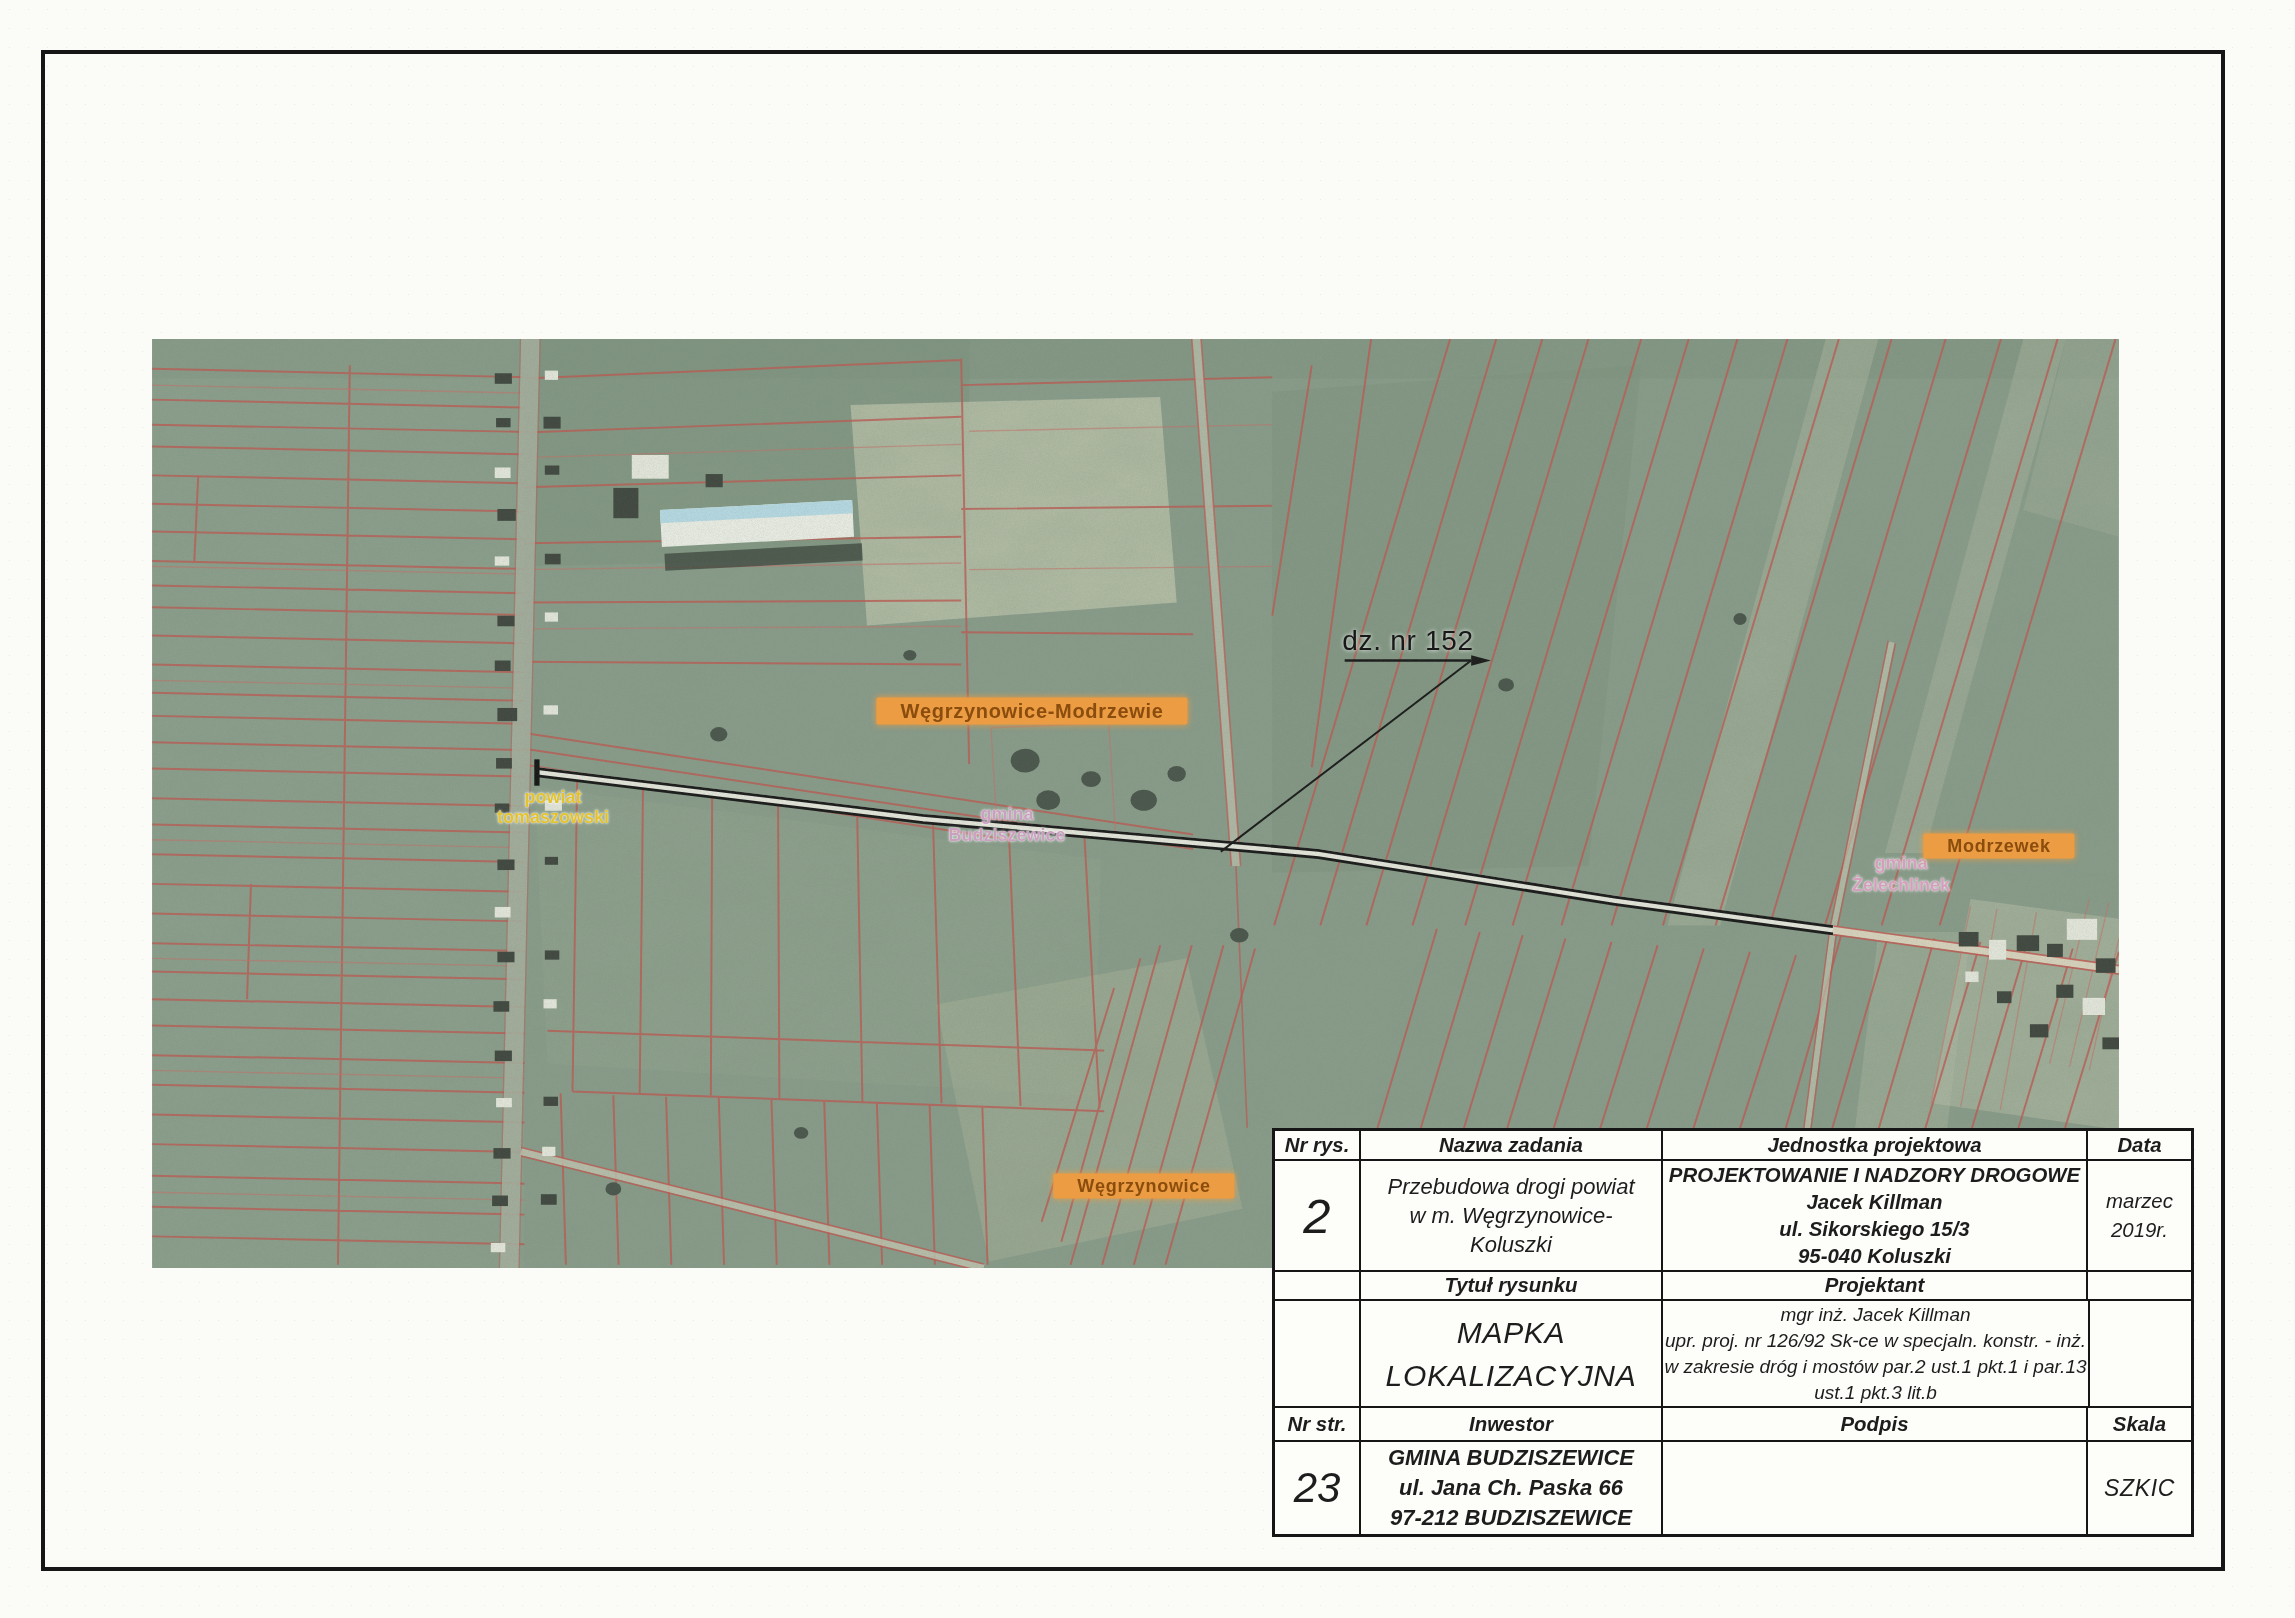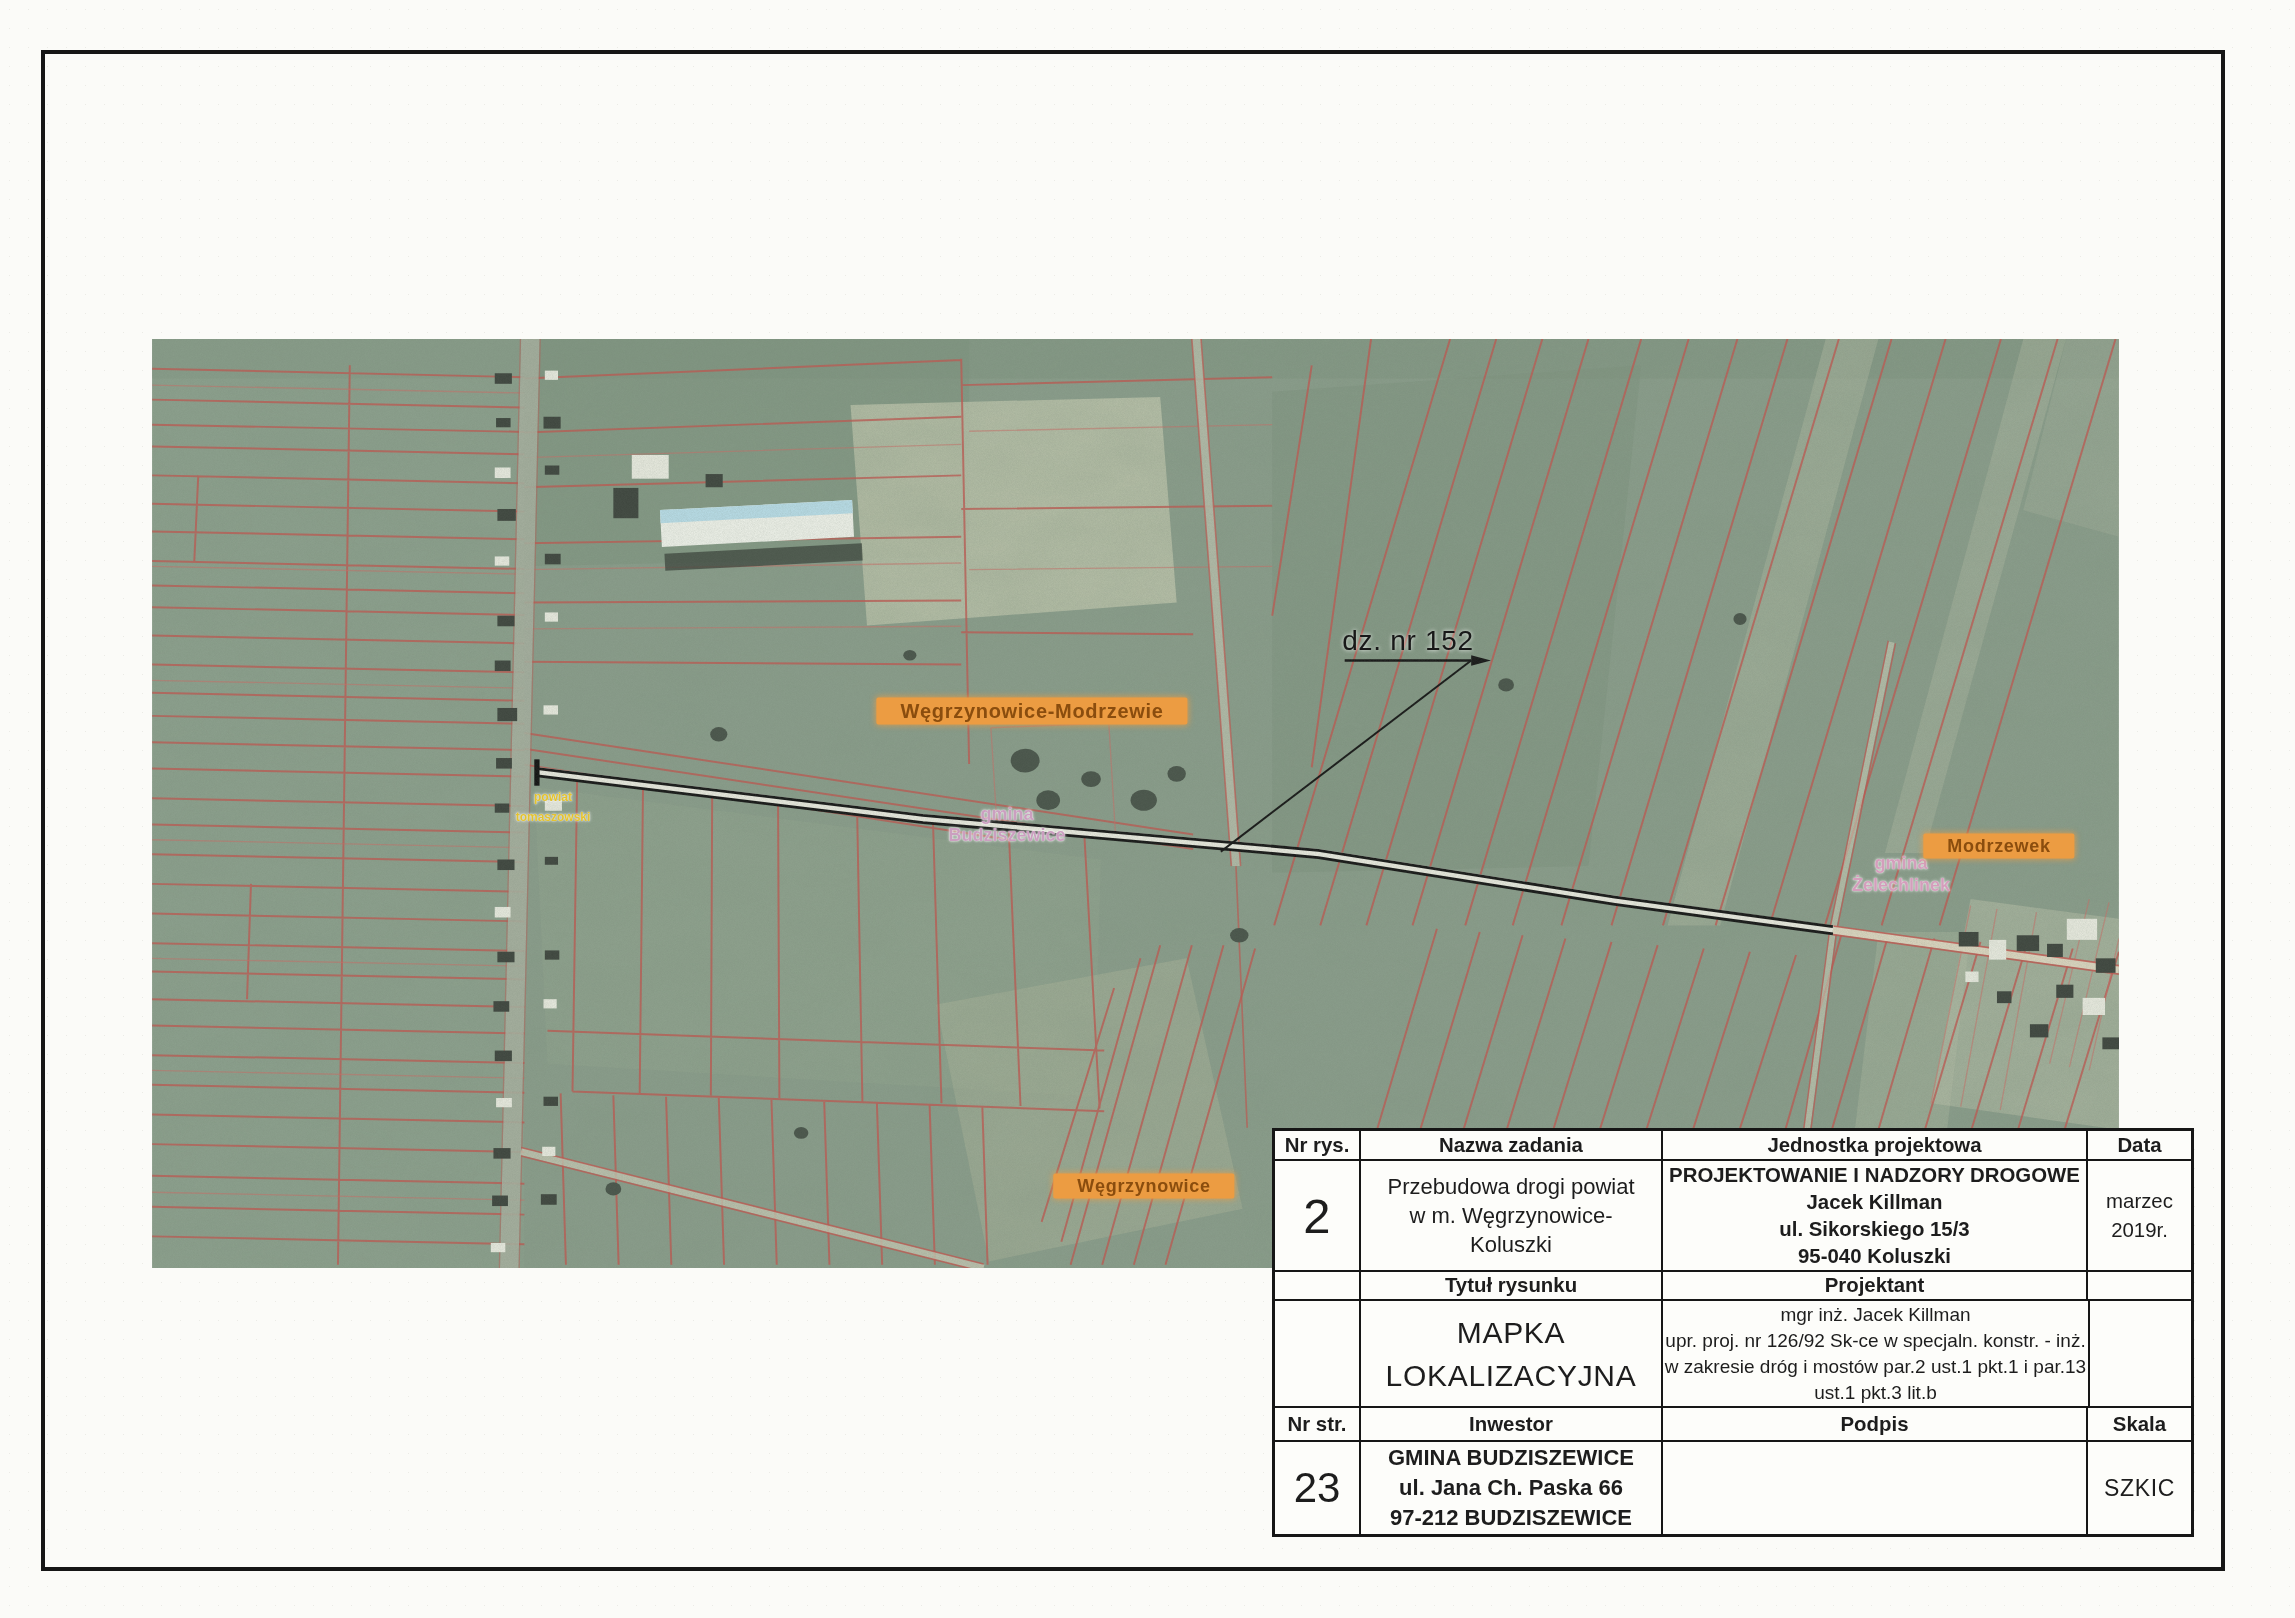--- a/index.html
+++ b/index.html
@@ -8,36 +8,36 @@
         background-image:radial-gradient(#ebebe6 0.8px, transparent 0.9px);
         background-size:19px 19px;}
   .frame{position:absolute;left:41px;top:50px;width:2176px;height:1513px;
          border:4.6px solid #161616;z-index:40;pointer-events:none;}
   .map{position:absolute;left:152px;top:339px;width:1967px;height:929px;overflow:hidden;z-index:5;}
   .map svg{position:absolute;left:0;top:0;}
   .map-label{position:absolute;transform:translate(-50%,-50%);white-space:nowrap;z-index:8;
              text-align:center;font-weight:bold;}
   .lbl-orange{background:#ec9c42;color:#8a4d0e;font-size:20px;padding:2px 24px;border-radius:2px;
               box-shadow:0 0 6.6px rgba(236,156,66,.85);letter-spacing:0.7px;}
-  .lbl-yellow{color:#e3c22f;font-size:12px;line-height:20.4px;
+  .lbl-yellow{color:#e3c22f;font-size:18px;line-height:20.4px;
               text-shadow:0 0 3.3px rgba(255,255,255,.95),0 0 1.3px rgba(255,255,255,.9);}
   .lbl-pink{color:#cb9fc0;font-size:18px;line-height:21px;
             text-shadow:0 0 3.3px rgba(255,255,255,.95),0 0 1.3px rgba(255,255,255,.9);}
   .lbl-pink2{color:#d49ebc;font-size:18px;line-height:22px;
             text-shadow:0 0 3.3px rgba(255,255,255,.9),0 0 1.3px rgba(255,255,255,.85);}
   .lbl-dz{color:#181818;font-size:28px;font-weight:normal;letter-spacing:0.7px;
           text-shadow:0 0 4px rgba(255,255,255,.9);}
   
   .tblock{position:absolute;left:1272px;top:1128px;width:922px;height:409px;z-index:20;
           background:#fdfdfa;border:3.3px solid #161616;box-sizing:border-box;
           display:grid;grid-template-columns:86px 302px 425px 103px;
           grid-template-rows:30px 111px 29px 107px 34px 92px;}
   .cell{border-right:2.6px solid #161616;border-bottom:2.6px solid #161616;
         display:flex;flex-direction:column;align-items:center;justify-content:center;
-        text-align:left;color:#1d1d1d;overflow:hidden;}
+        text-align:left;color:#1d1d1d;overflow:hidden;font-style:italic;}
   .cell.lastcol{border-right:none;}
   .cell.lastrow{border-bottom:none;}
   .th{font-weight:bold;font-size:20.4px;}
   .big-num{font-size:49px;}
   .big-num2{font-size:42px;}
   .task{font-size:22px;line-height:29px;}
   .unit{font-weight:bold;font-size:20.4px;line-height:27px;padding-top:1.3px;}
   .date{font-size:20.4px;line-height:29px;}
   .mtitle{font-size:30px;line-height:43px;letter-spacing:0.7px;}
   .designer{font-size:19px;line-height:26px;width:100%;}

